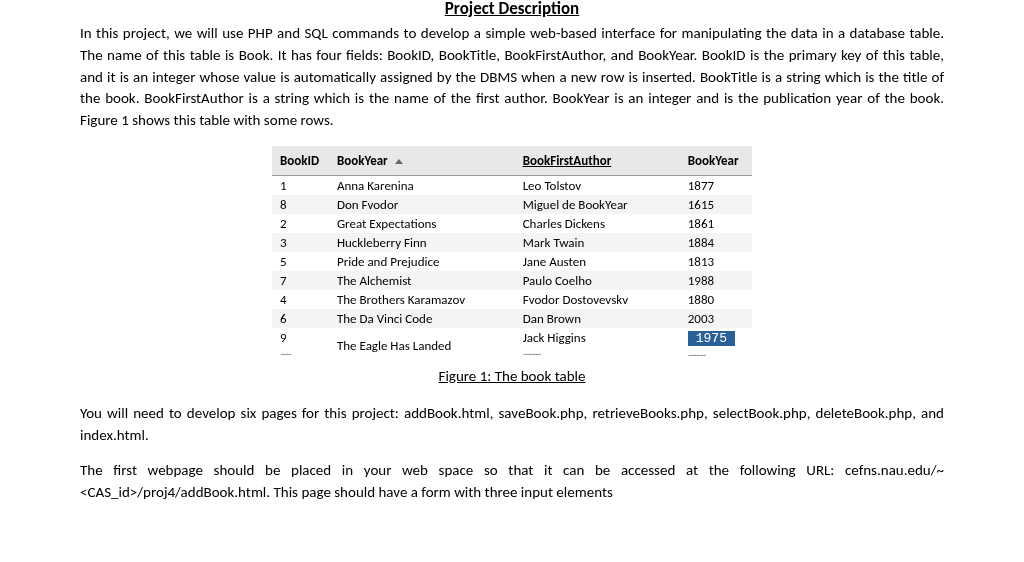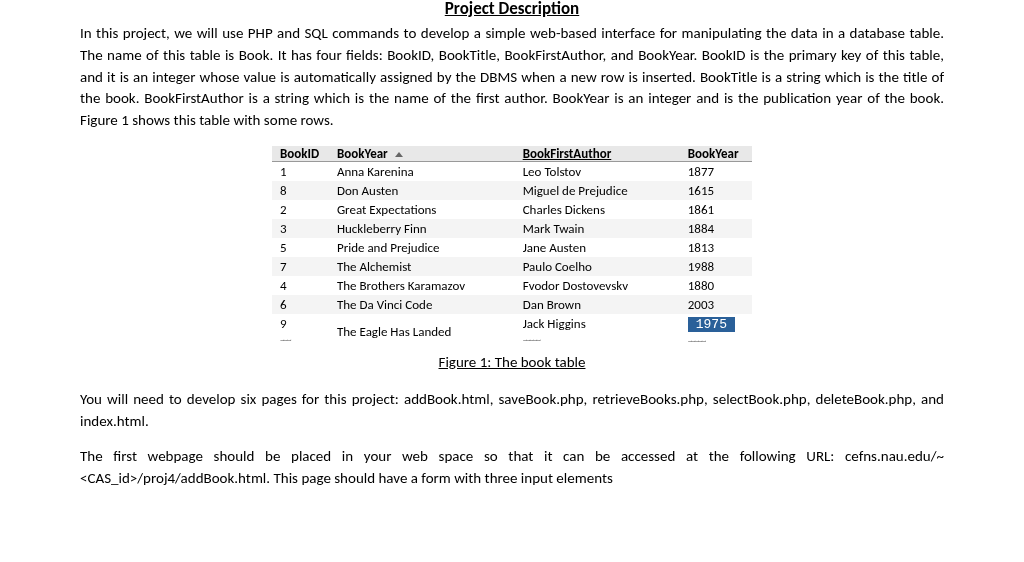--- a/index.html
+++ b/index.html
@@ -31,21 +31,21 @@
     }
     table {
       border-collapse: collapse;
       font-size: 13px;
       width: 480px;
     }
     thead th {
       background: #e8e8e8;
       font-weight: bold;
       text-align: left;
-      padding: 0 8px;
+      padding: 7px 8px;
       border-bottom: 1px solid #999;
     }
     tbody td {
       padding: 2px 8px;
       white-space: nowrap;
     }
     tbody tr.odd { background: #f4f4f4; }
     tbody tr.even { background: #ffffff; }
     .sort-icon {
       display: inline-block;
@@ -101,22 +101,22 @@
     </thead>
     <tbody>
       <tr class="even">
         <td>1</td>
         <td>Anna Karenina</td>
         <td>Leo Tolstov</td>
         <td>1877</td>
       </tr>
       <tr class="odd">
         <td>8</td>
-        <td>Don Austen</td>
-        <td>Miguel de Prejudice</td>
+        <td>Don Fvodor</td>
+        <td>Miguel de BookYear</td>
         <td>1615</td>
       </tr>
       <tr class="even">
         <td>2</td>
         <td>Great Expectations</td>
         <td>Charles Dickens</td>
         <td>1861</td>
       </tr>
       <tr class="odd">
         <td>3</td>

